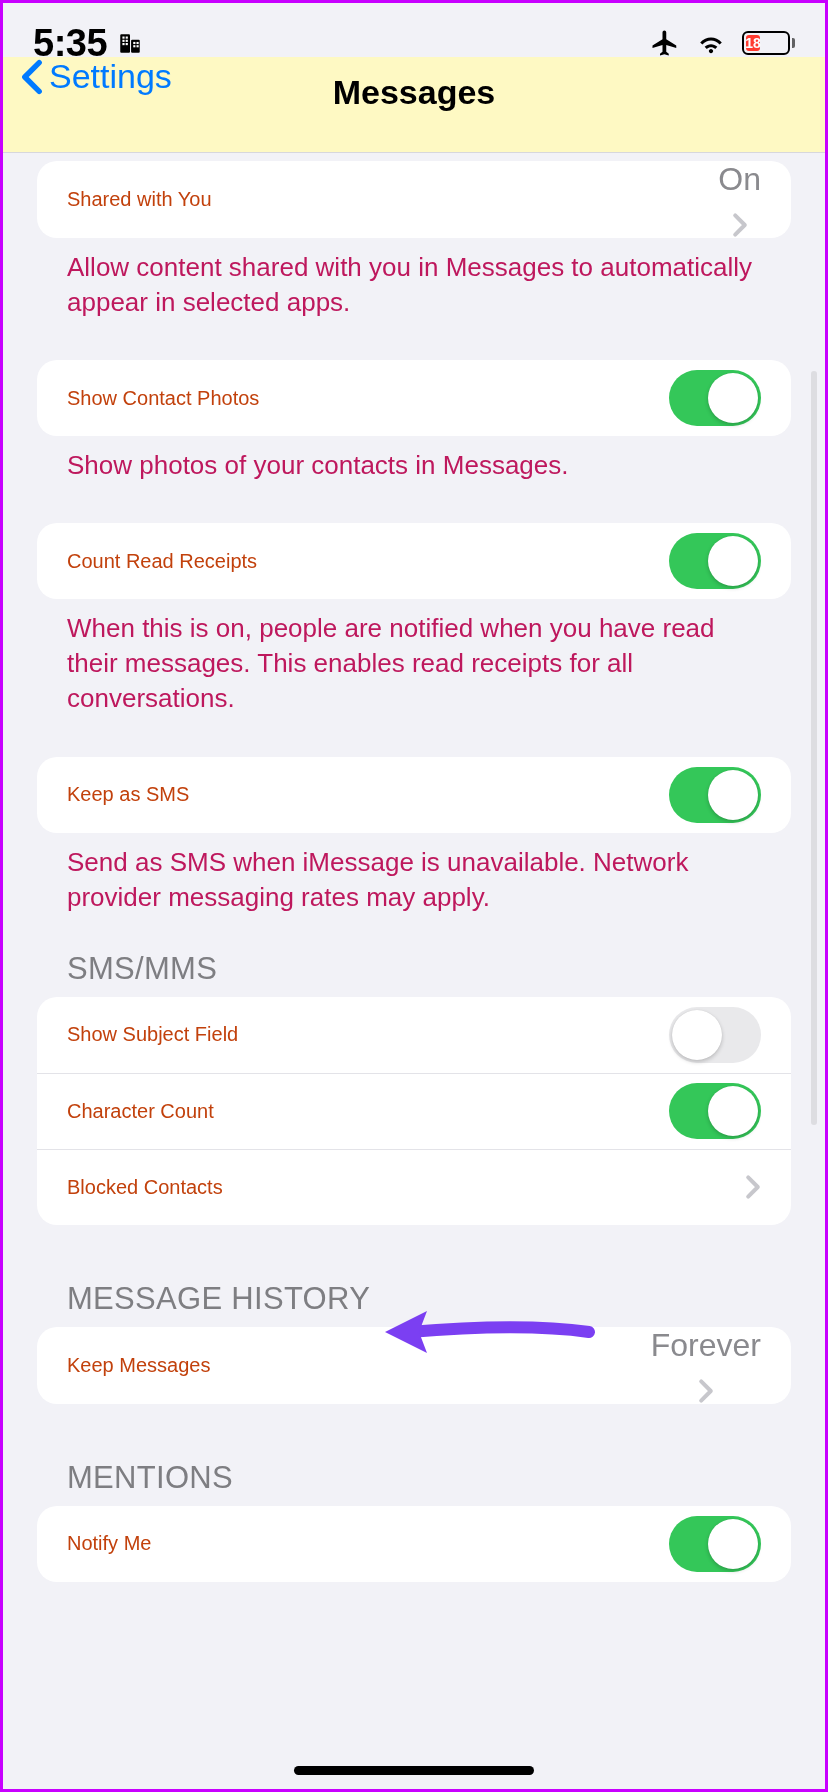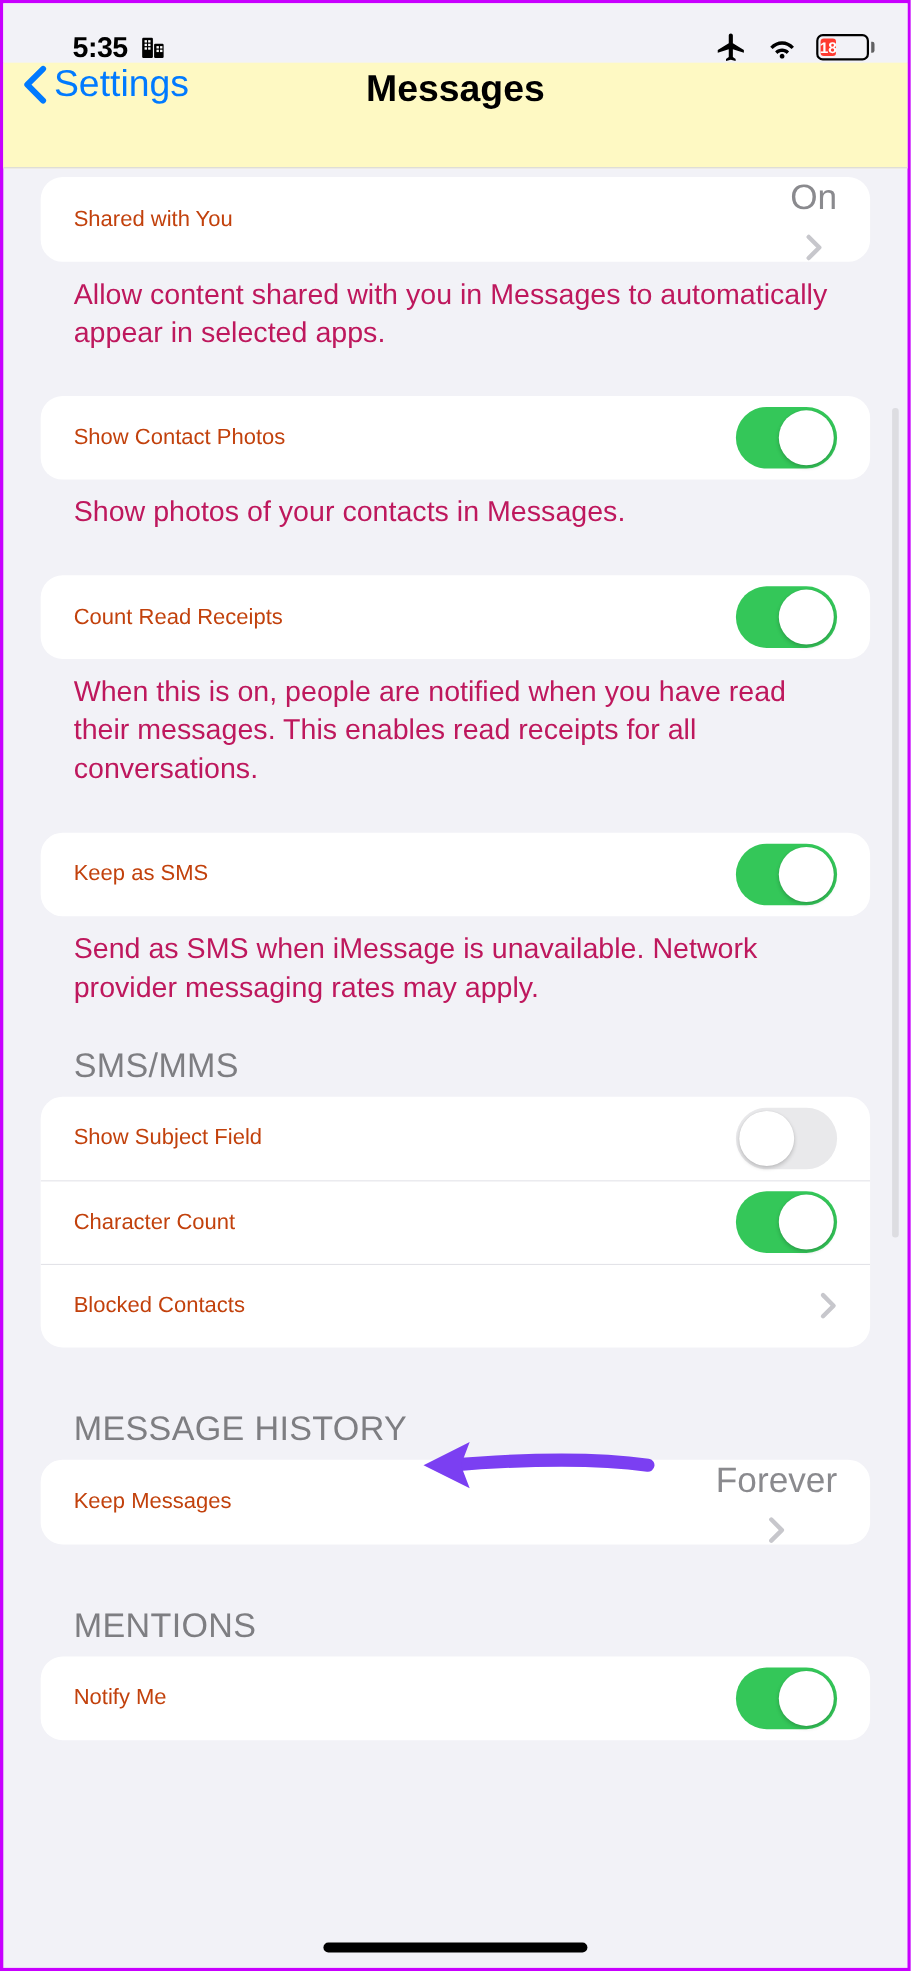--- a/index.html
+++ b/index.html
@@ -1,33 +1,33 @@
 <!DOCTYPE html>
 <html><head>
 <meta charset="utf-8">
 <style>
 * { margin:0; padding:0; box-sizing:border-box; font-family:-apple-system,"SF Pro Text","Helvetica Neue",Arial,sans-serif; -webkit-font-smoothing:antialiased; }
 html,body { width:828px; height:1792px; background:#fff; overflow:hidden; }
 .device { width:828px; height:1792px; background:#f2f2f7; border:3px solid #c800ff; position:relative; }
 
 
 .status-bar { height:54px; padding:26px 30px 0 30px; display:flex; align-items:center; justify-content:space-between; background:#f2f2f7; }
-.status-left { display:flex; align-items:center; gap:10px; font-size:26px; font-weight:600; letter-spacing:-.5px;margin-left:33px; }
+.status-left { display:flex; align-items:center; gap:10px; font-size:38px; font-weight:600; letter-spacing:-.5px; }
 .status-right { display:flex; align-items:center; gap:16px; }
 .building-icon svg, .airplane-icon svg, .wifi-icon svg { display:block; }
 .battery { display:flex; align-items:center; }
 .battery-body { width:48px; height:24px; border:2px solid #000; border-radius:6px; position:relative; padding:2px; }
 .battery-fill { height:100%; width:35%; background:#ff3b30; border-radius:3px; display:flex; align-items:center; justify-content:center; }
 .battery-text { font-size:14px; color:#fff; font-weight:600; }
 .battery-tip { width:3px; height:10px; background:#000; border-radius:0 2px 2px 0; margin-left:2px; opacity:.6; }
 
 
 .nav-bar { height:96px; background:#fef9c3; display:flex; position:relative; border-bottom:1px solid #d7d7dc; }
 .nav-back { position:absolute; left:18px; display:flex; align-items:center; gap:6px; color:#007aff; font-size:34px; font-weight:400; }
-.nav-title { margin:5px auto; font-size:34px; font-weight:600; color:#000; }
+.nav-title { margin:16px auto; font-size:34px; font-weight:600; color:#000; }
 
 
 .scroll { position:absolute; top:158px; left:0; right:0; bottom:0; overflow:hidden; padding:0 34px; }
 .scrollbar { position:absolute; right:8px; top:368px; width:6px; height:754px; background:#c7c7cc; border-radius:3px; opacity:.5; }
 
 .group { margin-top:24px; }
 .group.first { margin-top:0; }
 .cell-wrap { background:#fff; border-radius:20px; overflow:hidden; }
 .cell { min-height:76px; padding:0 30px; display:flex; align-items:center; justify-content:space-between; }
 .cell + .cell { border-top:1px solid #e3e3e8; }

